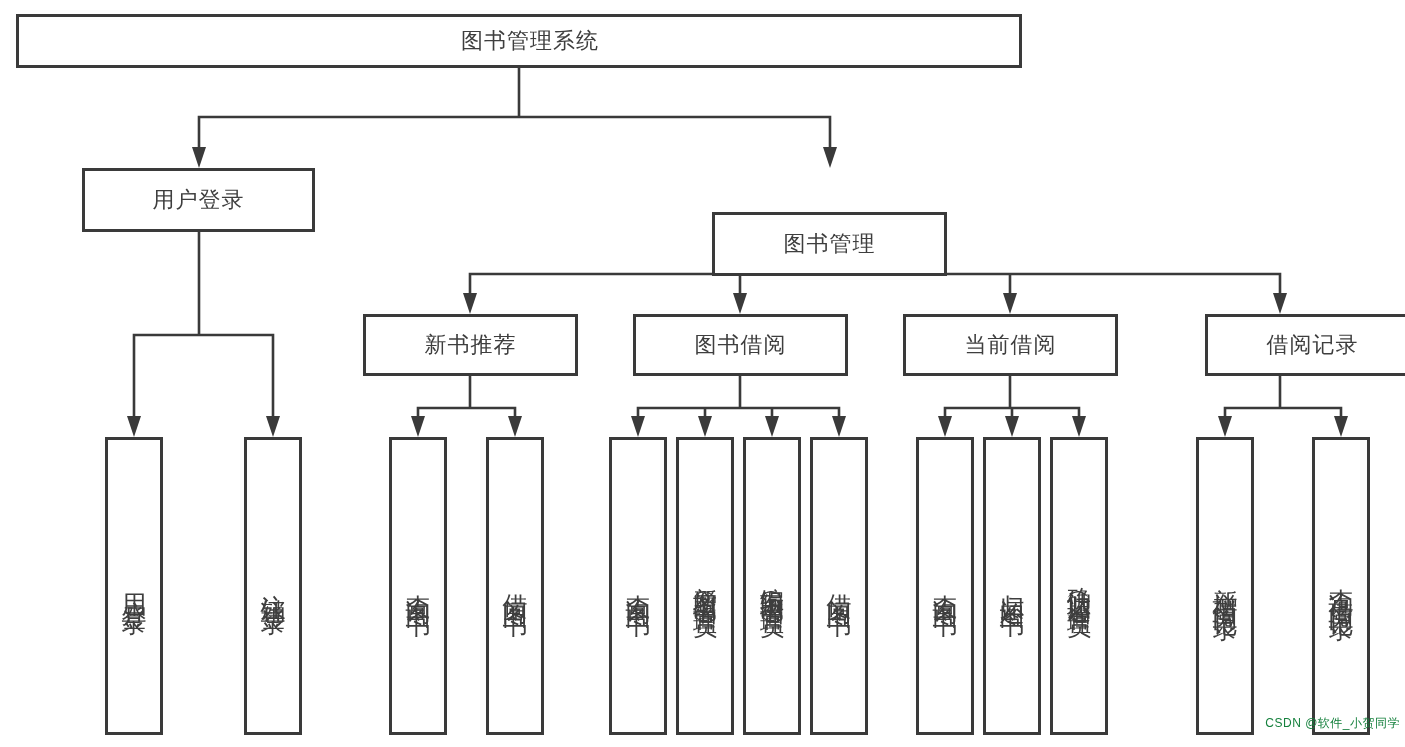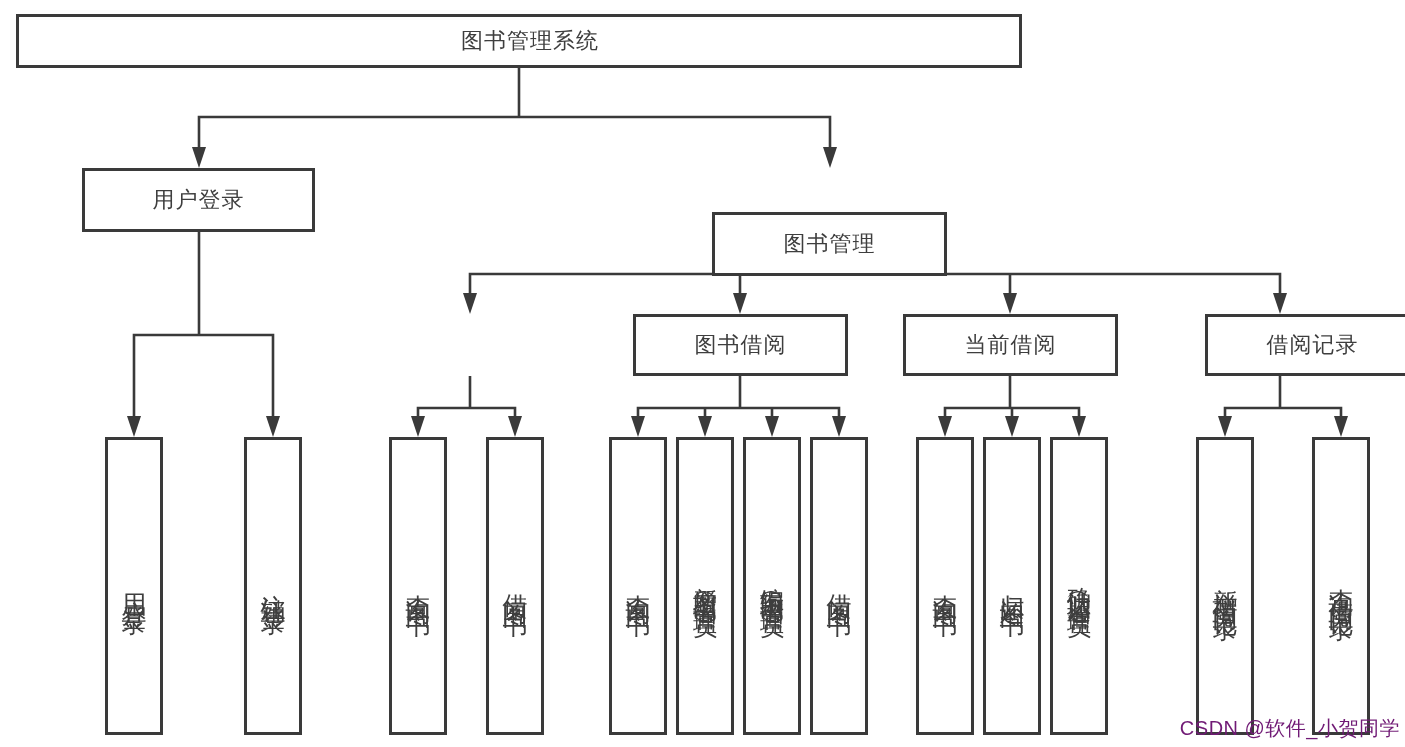--- a/index.html
+++ b/index.html
@@ -35,22 +35,22 @@
     text-orientation:mixed;
     font-size:25px;
     letter-spacing:6px;
     line-height:1;
     color:#3e3e3e;
   }
   .leaf.long{letter-spacing:4px;font-size:24px;}
   .watermark{
     position:absolute;
     right:5px;top:715px;
-    font-size:20px;
-    color:#701a75;
+    font-size:12px;
+    color:#15803d;
     letter-spacing:0.5px;
     white-space:nowrap;
   }
   svg .wire{stroke:#3a3a3a;stroke-width:2.6;fill:none;}
   svg .head{fill:#3a3a3a;stroke:none;}
 </style>
 </head>
 <body>
 
 <div class="stage">
@@ -89,20 +89,21 @@
     <path class="wire" d="M1280 376 V408 M1225 417 V408 H1341 V417"></path>
     <polygon class="head" points="1218,416 1232,416 1225,437"></polygon>
     <polygon class="head" points="1334,416 1348,416 1341,437"></polygon>
   </svg>
 
   <div class="box hbox root">图书管理系统</div>
 
   <div class="box hbox lv2a">用户登录</div>
   <div class="box hbox lv2b">图书管理</div>
 
+  <div class="box hbox lv3 lv3a">新书推荐</div>
   <div class="box hbox lv3 lv3c">当前借阅</div>
   <div class="box hbox lv3 lv3b">图书借阅</div>
   <div class="box hbox lv3 lv3d">借阅记录</div>
 
   <div class="box leaf" style="left:105px">用户登录</div>
   <div class="box leaf" style="left:244px">注销登录</div>
 
   <div class="box leaf" style="left:389px">查询图书</div>
   <div class="box leaf" style="left:486px">借阅图书</div>
 

